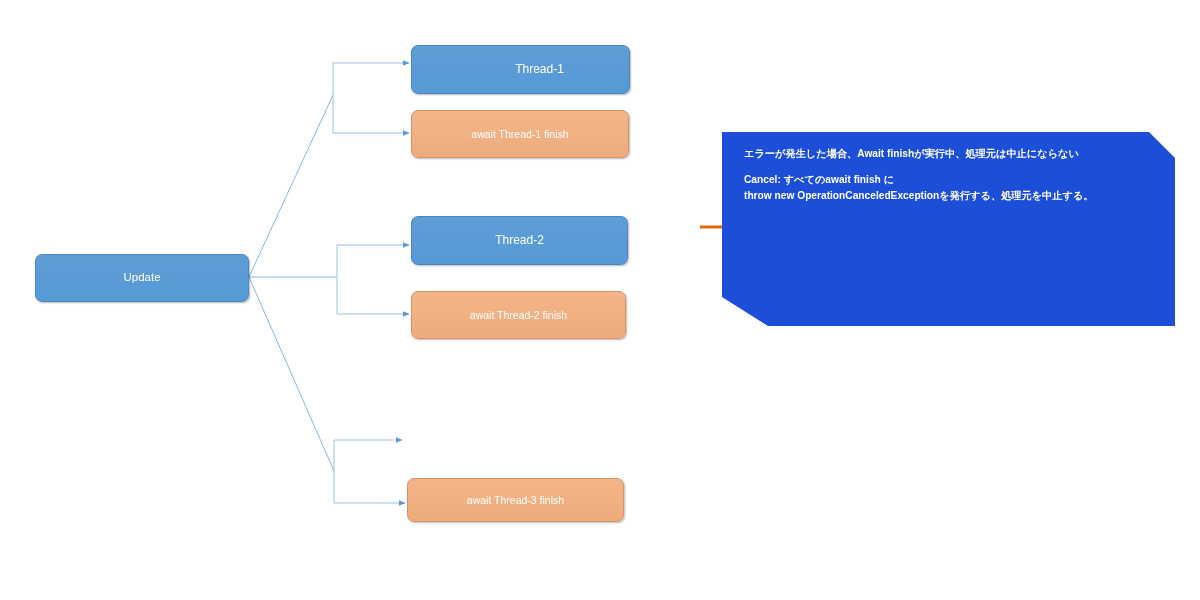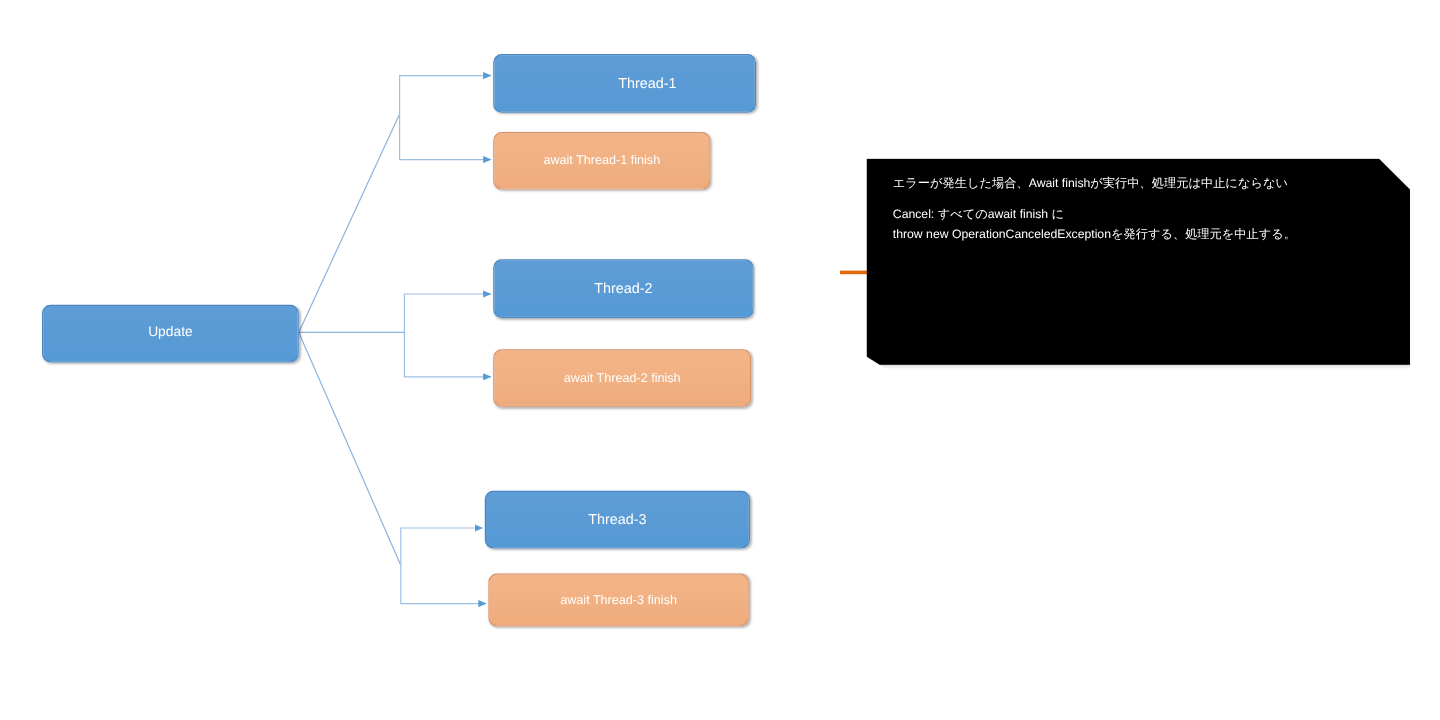--- a/index.html
+++ b/index.html
@@ -23,43 +23,44 @@
     border:1px solid #4a86c0;
   }
   .node-orange{
     background:linear-gradient(180deg,#f3b488 0%,#f1b183 50%,#eeab7c 100%);
     border:1px solid #d99268;
   }
   .node-label{pointer-events:none;font-weight:400;}
 
   #node-update{left:35px;top:254px;width:214px;height:48px;font-size:11.5px;}
   #node-thread-1{left:411px;top:45px;width:219px;height:49px;font-size:12px;padding-left:38px;}
-  #node-await-1{left:411px;top:110px;width:181px;height:48px;font-size:10.5px;}
+  #node-await-1{left:411px;top:110px;width:218px;height:48px;font-size:10.5px;}
   #node-thread-2{left:411px;top:216px;width:217px;height:49px;font-size:12px;}
   #node-await-2{left:411px;top:291px;width:215px;height:48px;font-size:10.5px;}
   #node-thread-3{left:404px;top:409px;width:221px;height:48px;font-size:12px;}
   #node-await-3{left:407px;top:478px;width:217px;height:44px;font-size:10.5px;}
 
   #error-burst{
     position:absolute;left:598px;top:186px;width:130px;height:82px;
   }
   #error-burst svg{display:block;width:130px;height:82px;
     filter:drop-shadow(1px 1px 1.5px rgba(0,0,0,.3));}
   #error-burst-label{
     position:absolute;left:0;top:0;width:130px;height:82px;
     display:flex;align-items:center;justify-content:center;
     color:#ffffff;font-size:11px;font-weight:700;
     padding-right:24px;box-sizing:border-box;pointer-events:none;
   }
 
   #callout{
-    position:absolute;left:722px;top:132px;width:453px;height:172px;
-    background:#000000;
+    position:absolute;left:722px;top:132px;width:453px;height:194px;
+    background:#1d4ed8;
     clip-path:polygon(0 0, 427px 0, 453px 26px, 453px 194px, 46px 194px, 0 165px);
     box-shadow:2px 2px 3px rgba(0,0,0,.18);
+    font-weight:bold;
   }
   #callout-text{
     position:absolute;left:22px;top:14px;width:410px;
     color:#ffffff;font-size:10.2px;line-height:1.62;
   }
   #callout-text p{margin:0 0 9px 0;}
   #callout-text p:last-child{margin-bottom:0;}
 </style>
 </head>
 <body>
@@ -108,23 +109,20 @@
     <span class="node-label">await  Thread-1  finish</span>
   </div>
 
   <div class="node node-blue" id="node-thread-2">
     <span class="node-label">Thread-2</span>
   </div>
   <div class="node node-orange" id="node-await-2">
     <span class="node-label">await  Thread-2  finish</span>
   </div>
 
-  <div class="node node-blue" id="node-thread-3">
-    <span class="node-label">Thread-3</span>
-  </div>
   <div class="node node-orange" id="node-await-3">
     <span class="node-label">await  Thread-3  finish</span>
   </div>
 
 
   <div id="callout">
     <div id="callout-text">
       <p>エラーが発生した場合、Await  finishが実行中、処理元は中止にならない</p>
       <p style="white-space:pre-line;">Cancel: すべてのawait finish に
 throw new OperationCanceledExceptionを発行する、処理元を中止する。</p>

